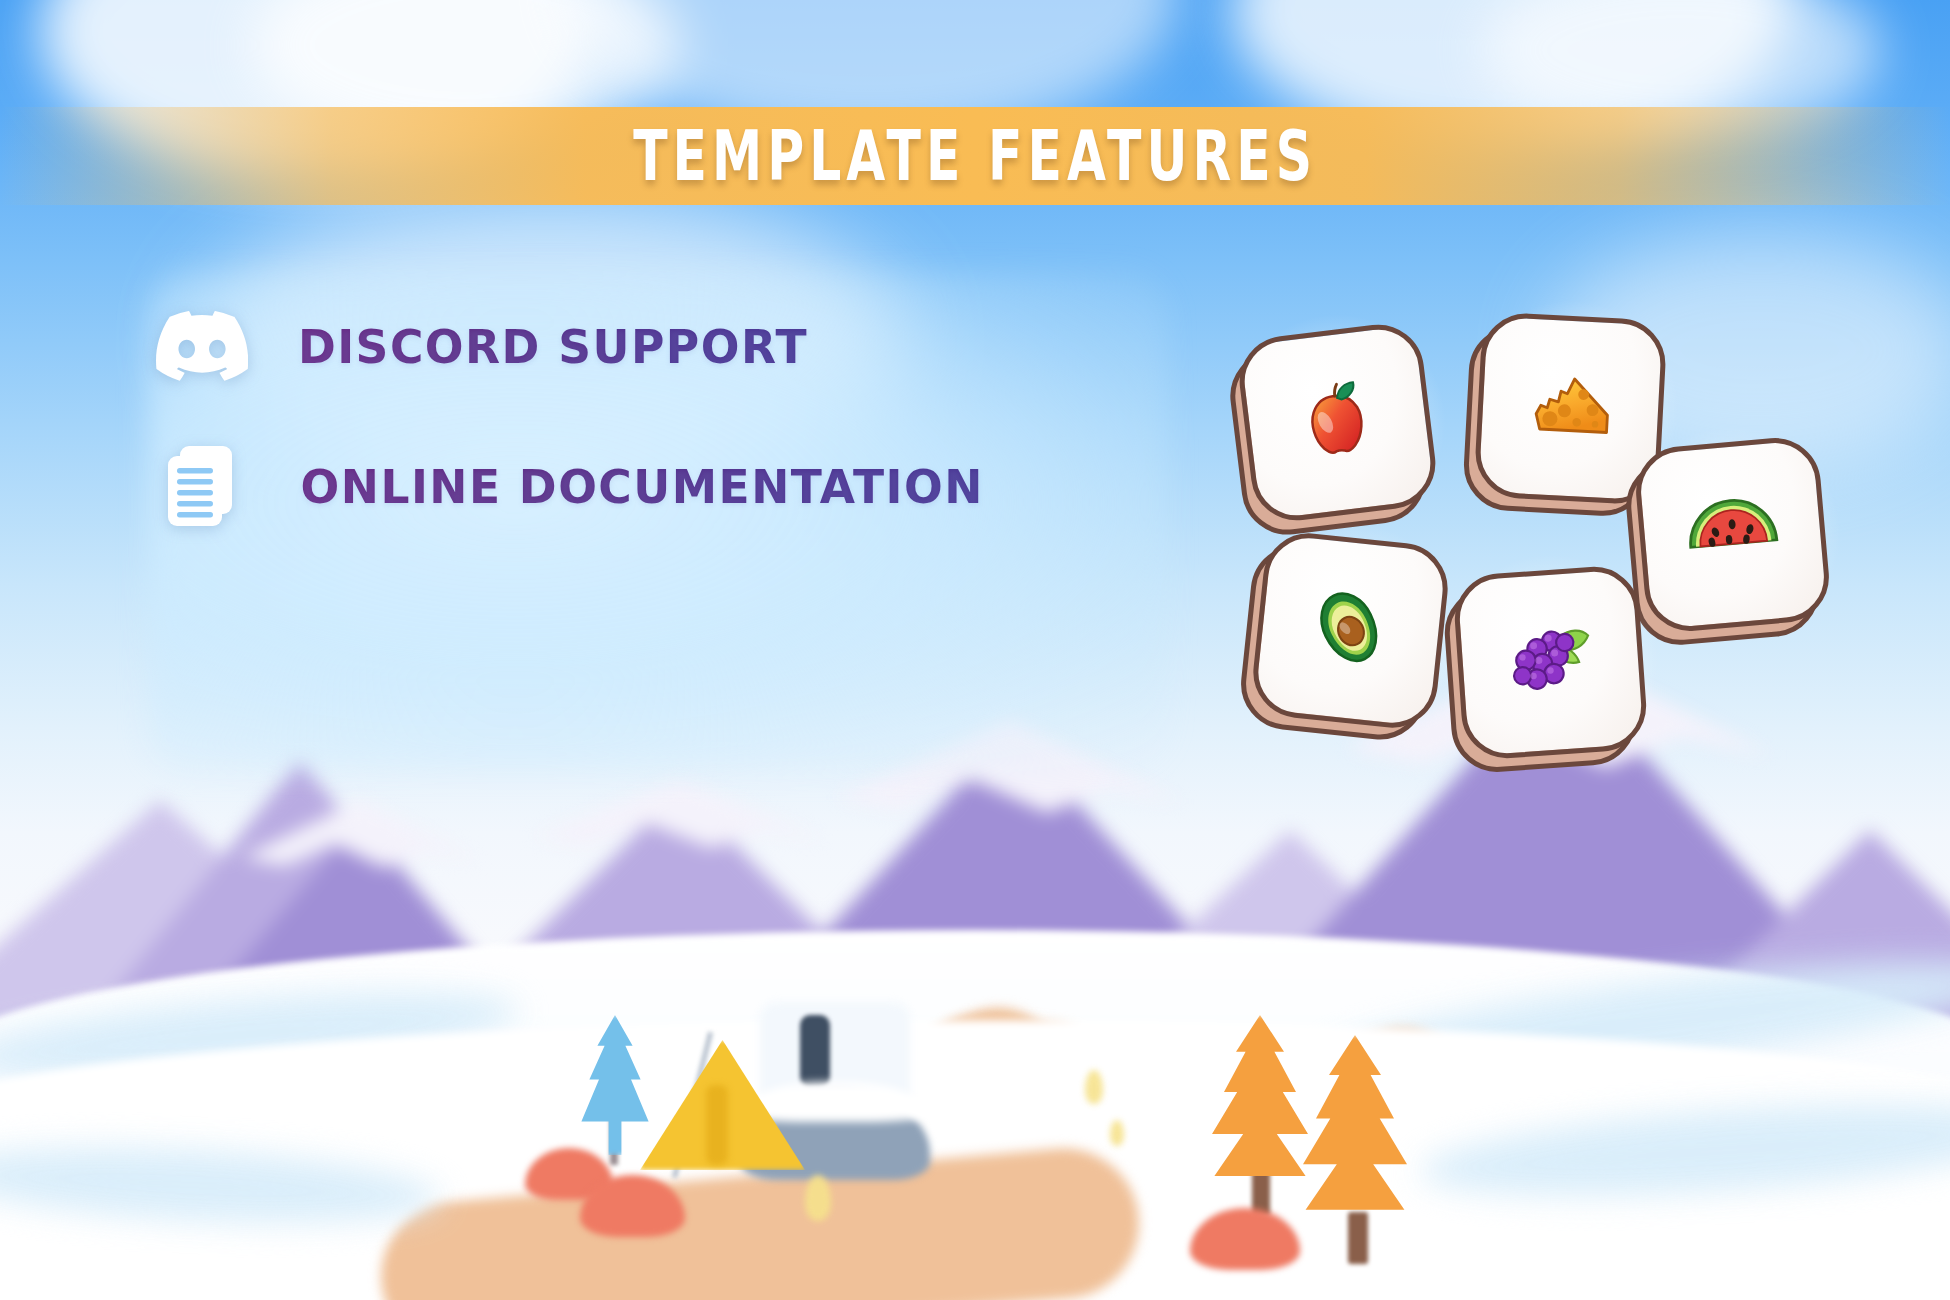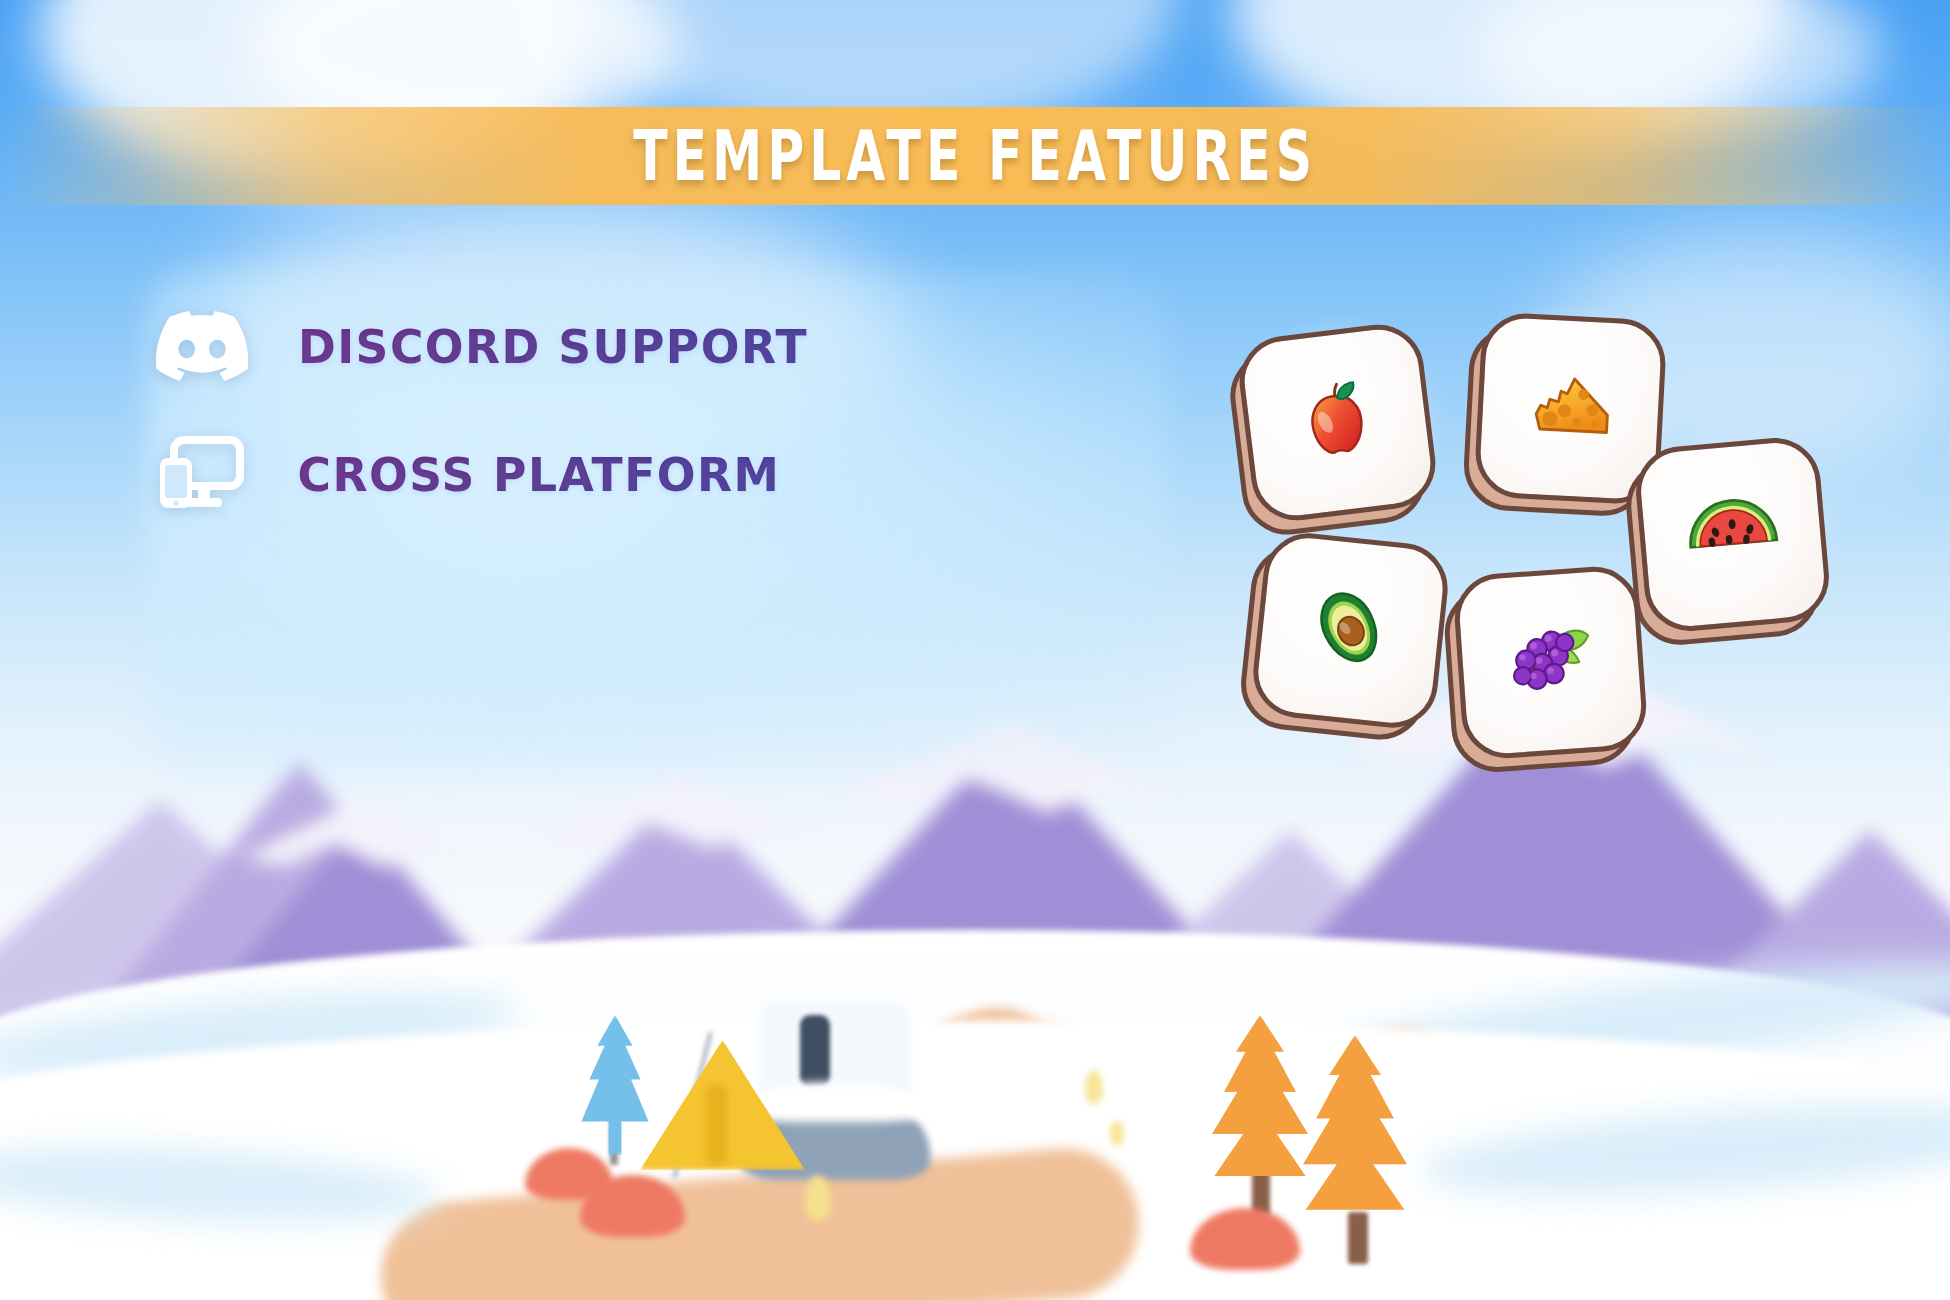--- a/index.html
+++ b/index.html
@@ -155,21 +155,21 @@
 
   
   .panel{
     position:absolute;left:148px;top:272px;width:1020px;height:500px;
     background:radial-gradient(ellipse at 36% 46%, rgba(216,240,255,.92) 0%, rgba(206,236,255,.78) 42%, rgba(200,234,255,.30) 72%, rgba(200,234,255,0) 100%);
     border-radius:40px;
     filter:blur(14px);
   }
   .features{
     position:absolute;left:150px;top:300px;width:1100px;
-    display:flex;flex-direction:column;gap:36px;
+    display:flex;flex-direction:column;gap:48px;
   }
   .frow{display:flex;align-items:center;height:92px;}
   .ficon{
     width:104px;min-width:104px;height:92px;
     display:flex;align-items:center;justify-content:center;
     filter:drop-shadow(0 3px 7px rgba(90,130,180,.30));
   }
   .ficon svg{display:block;}
   .flabel{
     margin-left:36px;
@@ -291,34 +291,35 @@
 
     <div class="frow">
       <span class="ficon">
         <svg width="92" height="72" viewBox="0 0 71 55">
           <path fill="#ffffff" d="M60.1 4.9A58.5 58.5 0 0 0 45.6.4a.22.22 0 0 0-.23.11c-.63 1.12-1.33 2.58-1.82 3.72a54 54 0 0 0-16.2 0A37 37 0 0 0 25.5.51a.23.23 0 0 0-.24-.11A58.3 58.3 0 0 0 10.7 4.9a.2.2 0 0 0-.1.08C1.58 18.6-.9 31.9.31 45.02c.1.07.5.25.1.28a58.9 58.9 0 0 0 17.8 9 .23.23 0 0 0 .25-.08 42 42 0 0 0 3.6-5.86.22.22 0 0 0-.12-.31 38.8 38.8 0 0 1-5.54-2.64.23.23 0 0 1-.02-.38c.37-.28.75-.57 1.1-.87a.22.22 0 0 1 .23-.03c11.62 5.3 24.2 5.3 35.68 0a.22.22 0 0 1 .24.03c.36.3.73.6 1.1.88a.23.23 0 0 1-.02.37 36.4 36.4 0 0 1-5.54 2.64.23.23 0 0 0-.12.32 47 47 0 0 0 3.6 5.85.22.22 0 0 0 .24.09 58.7 58.7 0 0 0 17.84-9 .23.23 0 0 0 .1-.28c1.45-15.17-2.45-28.36-10.35-40.05a.18.18 0 0 0-.09-.08ZM23.73 37.03c-3.5 0-6.39-3.22-6.39-7.17 0-3.95 2.83-7.17 6.39-7.17 3.58 0 6.44 3.25 6.38 7.17 0 3.95-2.83 7.17-6.38 7.17Zm23.6 0c-3.5 0-6.38-3.22-6.38-7.17 0-3.95 2.82-7.17 6.38-7.17 3.59 0 6.44 3.25 6.38 7.17 0 3.95-2.8 7.17-6.38 7.17Z"></path>
         </svg>
       </span>
       <span class="flabel">DISCORD SUPPORT</span>
     </div>
 
-
     <div class="frow">
       <span class="ficon">
-        <svg width="96" height="84" viewBox="0 0 96 84">
-          <rect x="20" y="8" width="66" height="46" rx="10" fill="none" stroke="#ffffff" stroke-width="8"></rect>
-          <rect x="44" y="54" width="12" height="14" fill="#ffffff"></rect>
-          <rect x="33" y="66" width="35" height="9" rx="4.5" fill="#ffffff"></rect>
-          <rect x="6" y="26" width="32" height="50" rx="8" fill="#ffffff"></rect>
-          <rect x="11" y="33" width="22" height="33" rx="3" fill="#cfe8fb"></rect>
-          <circle cx="22" cy="71" r="2.6" fill="#cfe8fb"></circle>
+        <svg width="88" height="92" viewBox="0 0 88 92">
+          <rect x="22" y="6" width="52" height="68" rx="9" fill="#ffffff"></rect>
+          <rect x="10" y="16" width="54" height="70" rx="9" fill="#ffffff"></rect>
+          <rect x="19" y="28" width="36" height="5.4" rx="2.7" fill="#8ec9f5"></rect>
+          <rect x="19" y="39" width="36" height="5.4" rx="2.7" fill="#8ec9f5"></rect>
+          <rect x="19" y="50" width="36" height="5.4" rx="2.7" fill="#8ec9f5"></rect>
+          <rect x="19" y="61" width="36" height="5.4" rx="2.7" fill="#8ec9f5"></rect>
+          <rect x="19" y="72" width="36" height="5.4" rx="2.7" fill="#8ec9f5"></rect>
         </svg>
       </span>
-      <span class="flabel">CROSS PLATFORM</span>
-    </div>
+      <span class="flabel">ONLINE DOCUMENTATION</span>
+    </div>
+
 
 
   </div>
 
   <div class="tiles">
 
     <div class="tile t-apple">
       <div class="glow"></div>
       <div class="base"></div>
       <div class="top"></div>

